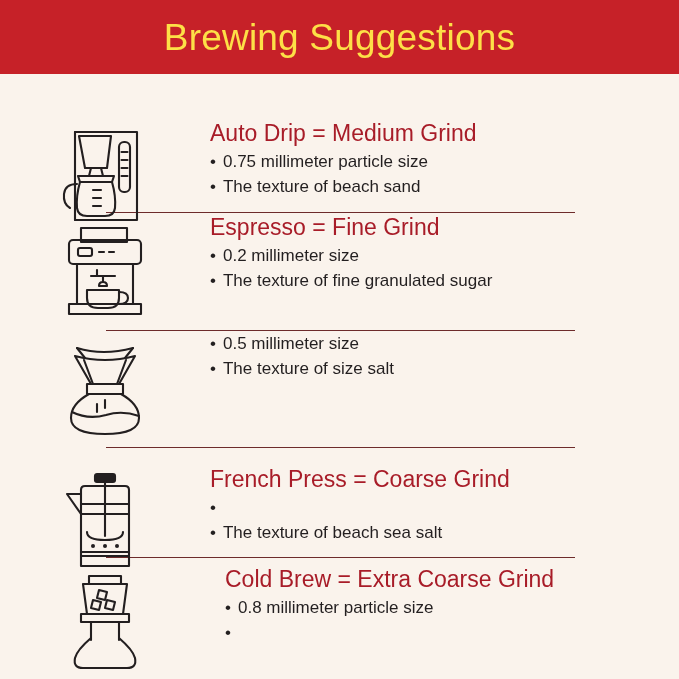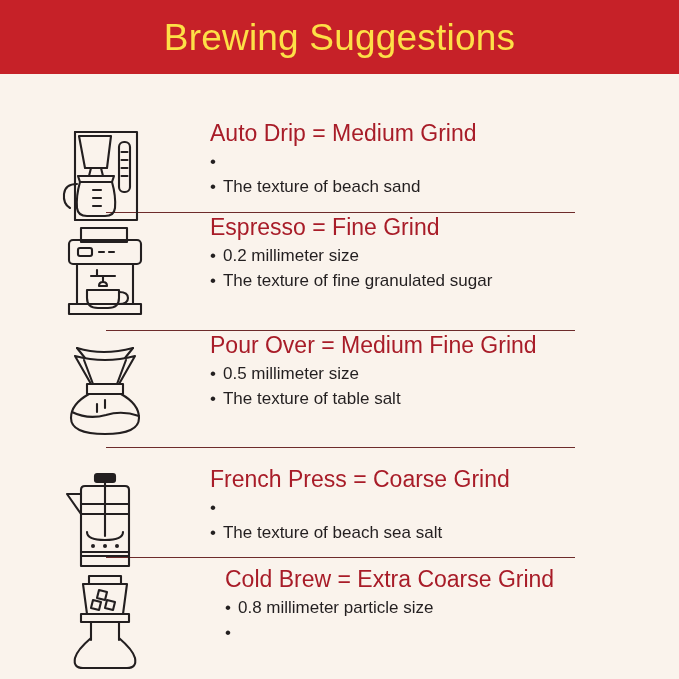--- a/index.html
+++ b/index.html
@@ -165,20 +165,21 @@
           <path d="M24 60 Q12 60 11 70 Q10 80 17 84"></path>
 
           <path d="M40 66 H48 M40 74 H48 M40 82 H48"></path>
         </svg>
       </div>
       <div class="text-cell">
         <div class="row-title">Auto Drip = Medium Grind</div>
         <ul class="bullets">
           <li class="bullet">
             <span class="bullet-dot">•</span>
+            <span>0.75 millimeter particle size</span>
           </li>
           <li class="bullet">
             <span class="bullet-dot">•</span>
             <span>The texture of beach sand</span>
           </li>
         </ul>
       </div>
     </div>
 
     <div class="row row-1">
@@ -232,29 +233,28 @@
           <path d="M34 48 H70 V58 H34 Z"></path>
 
           <path d="M36 58 q-18 10 -18 24 q0 16 34 16 q34 0 34 -16 q0 -14 -18 -24"></path>
 
           <path d="M19 76 q16 8 34 3 q16 -5 33 1"></path>
 
           <path d="M44 68 V76 M52 64 V72"></path>
         </svg>
       </div>
       <div class="text-cell">
-        <div class="row-title">Pour Over = Medium Fine Grind</div>
         <ul class="bullets">
           <li class="bullet">
             <span class="bullet-dot">•</span>
             <span>0.5 millimeter size</span>
           </li>
           <li class="bullet">
             <span class="bullet-dot">•</span>
-            <span>The texture of table salt</span>
+            <span>The texture of size salt</span>
           </li>
         </ul>
       </div>
     </div>
 
     <div class="row row-3">
       <div class="icon-cell">
         <svg width="104" height="104" viewBox="0 0 104 104" fill="none" stroke="#231f20" stroke-width="2.1" stroke-linejoin="round" stroke-linecap="round">
 
           <rect x="42" y="4" width="20" height="8" rx="2" fill="#231f20"></rect>

